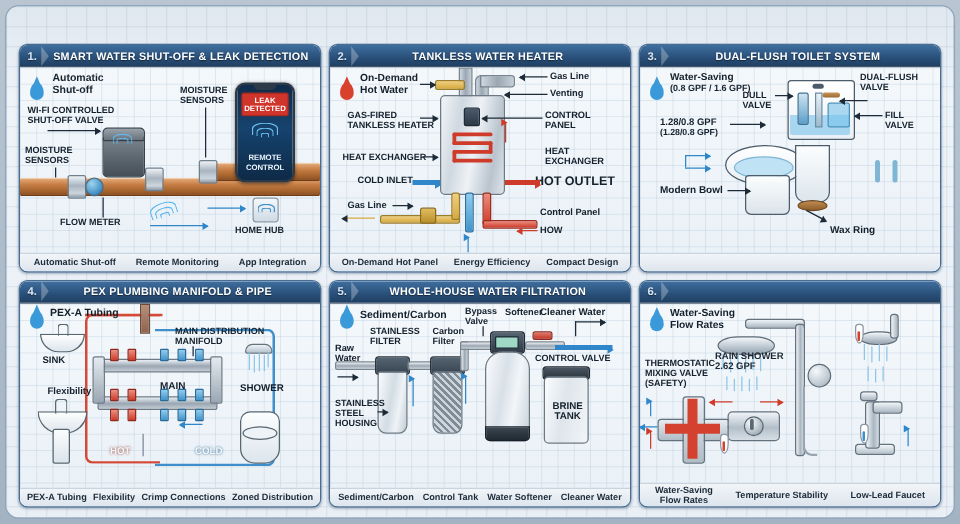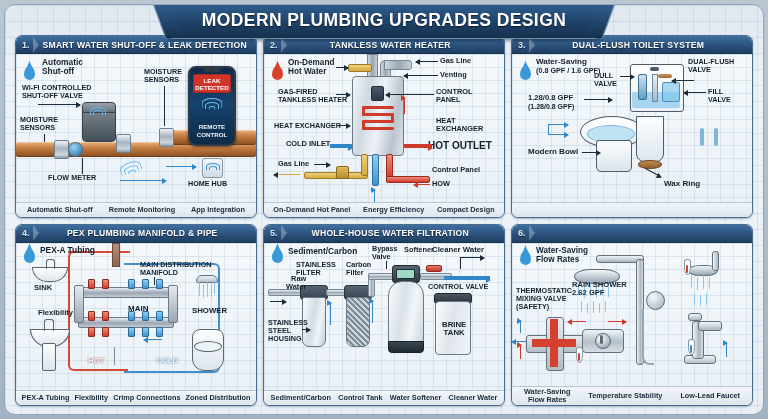--- a/index.html
+++ b/index.html
@@ -350,23 +350,20 @@
   .thermo.blue i{background:#3f8fcb;}
 </style>
 </head>
 <body>
 
 <div class="poster">
   <div class="frame-outer"></div>
   <div class="frame-inner">
     <div class="grid-bg"></div>
 
-    <div class="title-wrap">
-      <div class="title-banner">MODERN PLUMBING UPGRADES DESIGN</div>
-    </div>
 
     <div class="panels">
 
       <section class="panel">
         <header class="panel-head">
           <span class="panel-num">1.</span>
           <span class="panel-num-chev"></span>
           <span class="panel-title">SMART WATER SHUT-OFF &amp; LEAK DETECTION</span>
         </header>
         <div class="panel-body">
@@ -728,21 +725,21 @@
           <div class="brine-lid" style="left:170px;top:50px;"></div>
           <div class="brine" style="left:171px;top:58px;"></div>
           <div class="lab" style="left:178px;top:78px;font-size:7.8px;text-align:center;">
             <div>BRINE</div>
             <div>TANK</div>
           </div>
 
           <div class="drop" style="left:8px;top:6px;"></div>
           <div class="lab" style="left:24px;top:4px;font-size:8.4px;">Sediment/Carbon</div>
 
-          <div class="lab" style="left:22px;top:32px;font-size:7.4px;text-align:right;">
+          <div class="lab" style="left:4px;top:32px;font-size:7.4px;">
             <div>Raw</div>
             <div>Water</div>
           </div>
 
           <div class="lab" style="left:32px;top:18px;font-size:7.2px;">
             <div>STAINLESS</div>
             <div>FILTER</div>
           </div>
 
           <div class="lab" style="left:82px;top:18px;font-size:7.2px;">

